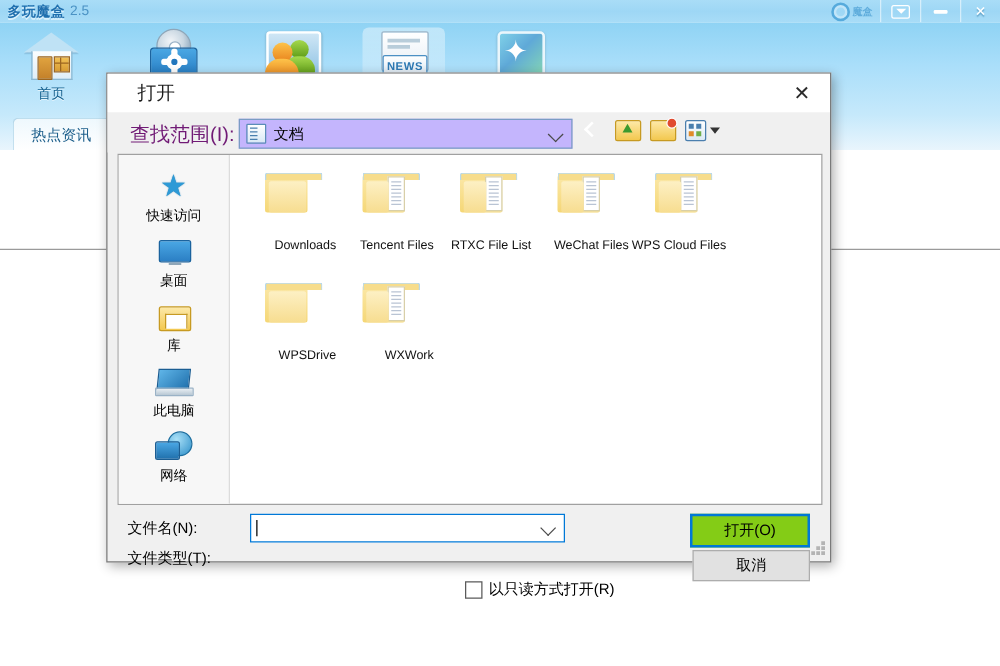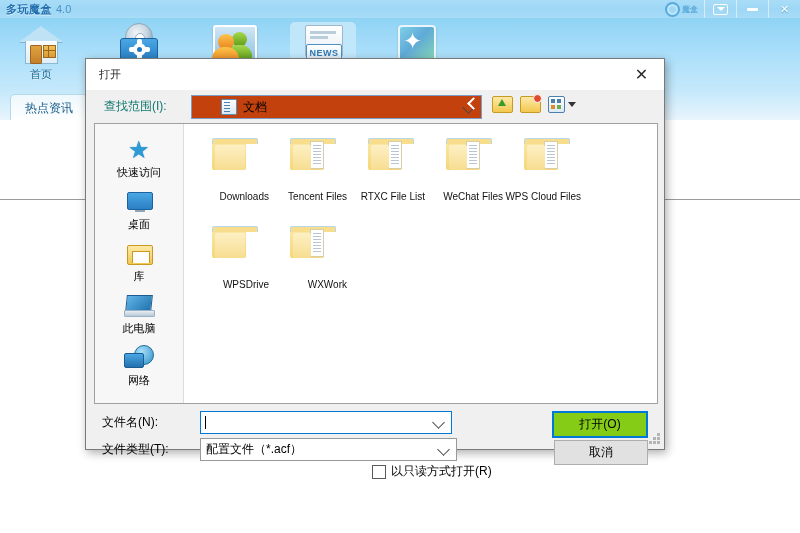--- a/index.html
+++ b/index.html
@@ -126,28 +126,28 @@
     font-size:14px;font-weight:bold;color:#1f5b87;box-shadow:0 1px 1px rgba(0,0,0,.08);}
   .bb-sep{position:absolute;left:424px;top:8px;width:1px;height:60px;
     background:linear-gradient(180deg,rgba(150,185,210,0),#9dc0d8,rgba(150,185,210,0));}
 
   
   #open-dialog{position:absolute;left:85px;top:58px;width:578px;height:390px;
     background:#f0f0f0;border:1px solid #7a7a7a;
     box-shadow:2px 3px 9px rgba(0,0,0,.32);font-size:12px;color:#000000;}
   .dlg-title{position:absolute;left:0;top:0;width:100%;height:31px;background:#ffffff;
     display:flex;align-items:center;}
-  .dlg-title .t{margin-left:13px;font-size:11px;color:#1c1c1c;}
+  .dlg-title .t{margin-left:24px;font-size:15px;color:#1c1c1c;}
   .dlg-close{position:absolute;right:0;top:0;width:45px;height:31px;
     display:flex;align-items:center;justify-content:center;font-size:16px;color:#2b2b2b;}
 
   .dlg-lookin{position:absolute;left:0;top:31px;width:100%;height:32px;background:#f0f0f0;}
-  .lookin-label{position:absolute;left:18px;top:8px;font-size:12px;color:#0f766e;}
-  .combo{position:absolute;left:105px;top:5px;width:265px;height:22px;background:#c2410c;
-    border:1px solid #7b9cc4;display:flex;align-items:center;padding-left:24px;}
+  .lookin-label{position:absolute;left:18px;top:8px;font-size:16px;color:#701a75;}
+  .combo{position:absolute;left:105px;top:5px;width:265px;height:22px;background:#c4b5fd;
+    border:1px solid #7b9cc4;display:flex;align-items:center;}
   .combo .ficon{width:14px;height:14px;margin-left:5px;border:1px solid #5b8db8;border-radius:1px;
     background:linear-gradient(180deg,#ffffff,#d8e8f5);position:relative;}
   .combo .ficon:before{content:"";position:absolute;left:2px;top:2px;width:6px;height:1px;
     background:#4a7fae;box-shadow:0 3px 0 #4a7fae,0 6px 0 #4a7fae,0 9px 0 #4a7fae;}
   .combo .ctext{margin-left:6px;font-size:12px;}
   .combo .carr{position:absolute;right:8px;top:7px;width:8px;height:8px;
     border-right:1.4px solid #4a4a4a;border-bottom:1.4px solid #4a4a4a;transform:rotate(45deg);}
 
   .navbtns{position:absolute;left:378px;top:4px;display:flex;align-items:center;gap:8px;}
   .nb{width:20px;height:20px;position:relative;}
@@ -229,21 +229,21 @@
   .grip{position:absolute;right:4px;bottom:4px;width:12px;height:12px;}
   .grip i{position:absolute;width:3px;height:3px;background:#b4b4b4;}
 </style>
 </head>
 <body>
 
 <div id="app-window">
 
   <div class="titlebar">
     <span class="app-title">多玩魔盒</span>
-    <span class="app-ver">4.0</span>
+    <span class="app-ver">2.5</span>
 
     <div class="tb-right">
       <div class="tb-logo">
         <span class="ring"></span>
         <span class="lbl">魔盒</span>
       </div>
       <div class="tb-btn">
         <span class="chevwrap">
           <span style="width:0;height:0;border-left:4px solid transparent;border-right:4px solid transparent;border-top:4px solid #fff;"></span>
         </span>
@@ -475,24 +475,20 @@
       <span class="flabel">文件名(N):</span>
       <span class="finput">
         <span class="caretline"></span>
         <span></span>
         <span class="selarr"></span>
       </span>
     </div>
 
     <div class="frow" style="left:0;top:27px;">
       <span class="flabel">文件类型(T):</span>
-      <span class="fselect">
-        <span>配置文件（*.acf）</span>
-        <span class="selarr"></span>
-      </span>
     </div>
 
     <div class="ckrow">
       <span class="ckbox"></span>
       <span>以只读方式打开(R)</span>
     </div>
 
     <div class="dbtn primary" style="left:466px;top:0px;">
       <span>打开(O)</span>
     </div>

